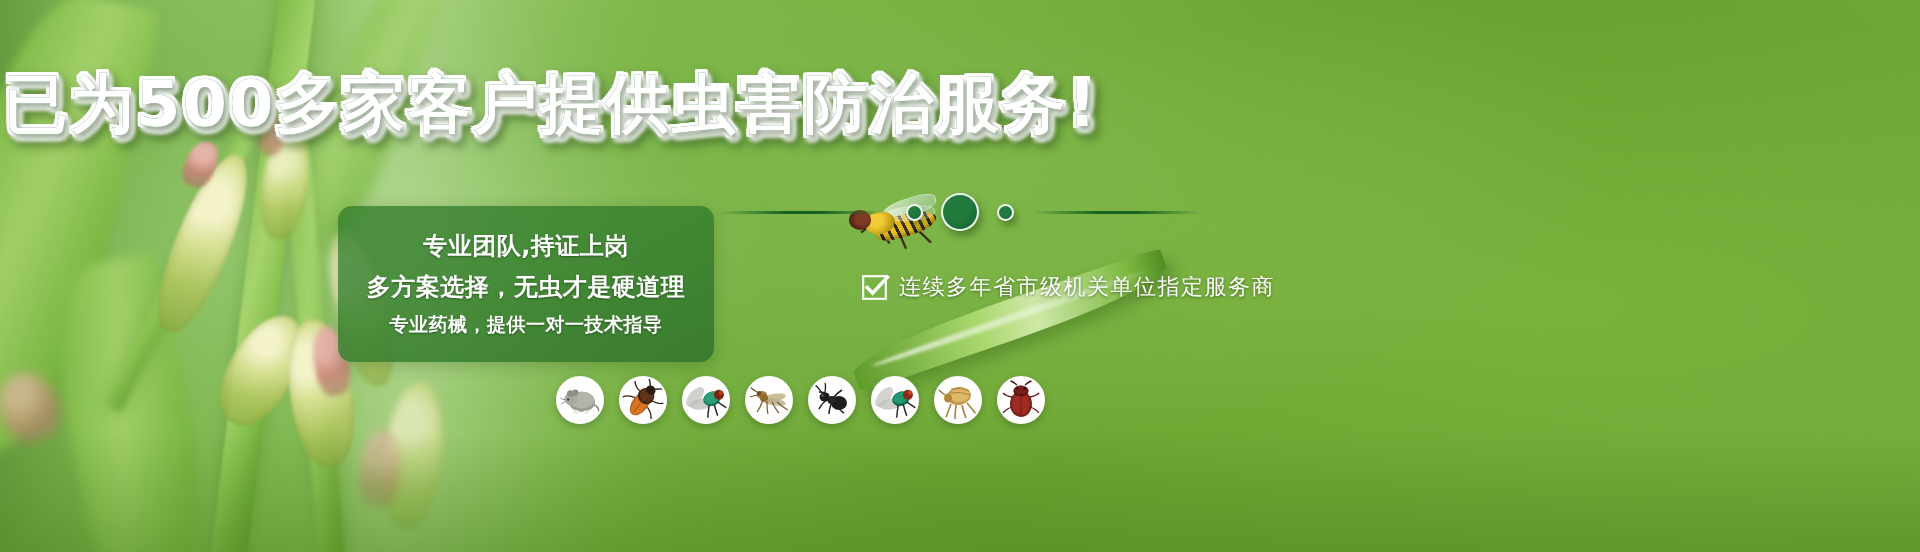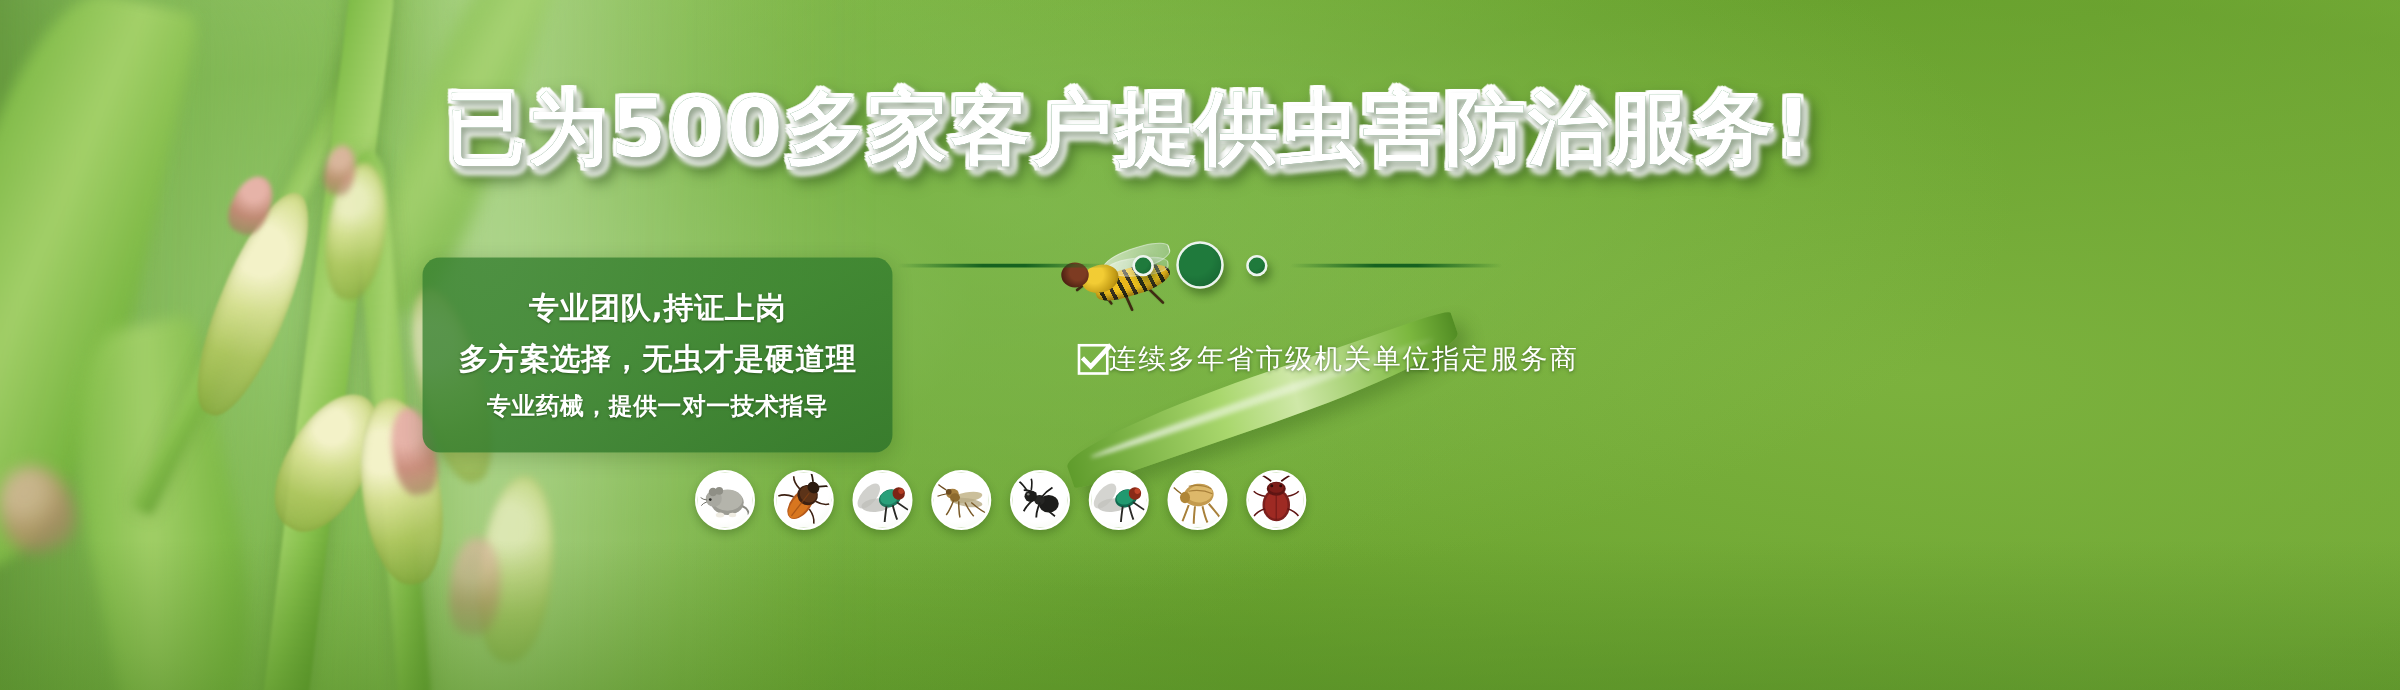--- a/index.html
+++ b/index.html
@@ -139,22 +139,22 @@
     position:absolute; background:#3f2a12; height:2px; border-radius:2px;
     box-shadow:0 0 1px rgba(0,0,0,.4);
   }
   .fly .leg.g1 { left:24px; top:36px; width:26px; transform:rotate(54deg); }
   .fly .leg.g2 { left:40px; top:38px; width:30px; transform:rotate(66deg); }
   .fly .leg.g3 { left:62px; top:36px; width:28px; transform:rotate(44deg); }
   .fly .leg.g4 { left:14px; top:30px; width:18px; transform:rotate(-38deg); }
 
   
   .headline {
-    position:absolute; left:16px; top:72px; width:1776px;
-    text-align:center;
+    position:absolute; left:4px; top:72px; width:1776px;
+    text-align:left;
     pointer-events:none;
   }
   .headline .txt {
     display:inline-block;
     font-family:"DejaVu Sans","Liberation Sans",sans-serif;
     font-size:64px;
     font-weight:bold;
     letter-spacing:2px;
     line-height:1;
     color:#1e6b33;
@@ -214,21 +214,21 @@
   }
   .feature-card .line.l1 { font-size:24px; }
   .feature-card .line.l2 { font-size:24px; }
   .feature-card .line.l3 { font-size:19px; }
 
   
   .checklist {
     position:absolute; left:862px; top:272px;
     display:flex; flex-direction:column; gap:20px;
   }
-  .check-item { display:flex; align-items:center; }
+  .check-item { display:flex; align-items:center; gap:12px; }
   .check-box {
     width:25px; height:25px; flex:0 0 25px;
     position:relative;
   }
   .check-box svg { display:block; width:25px; height:25px; overflow:visible; }
   .check-label {
     color:#ffffff; font-size:22px; letter-spacing:1.5px;
     text-shadow:0 1px 3px rgba(20,50,10,.55);
     white-space:nowrap;
   }

